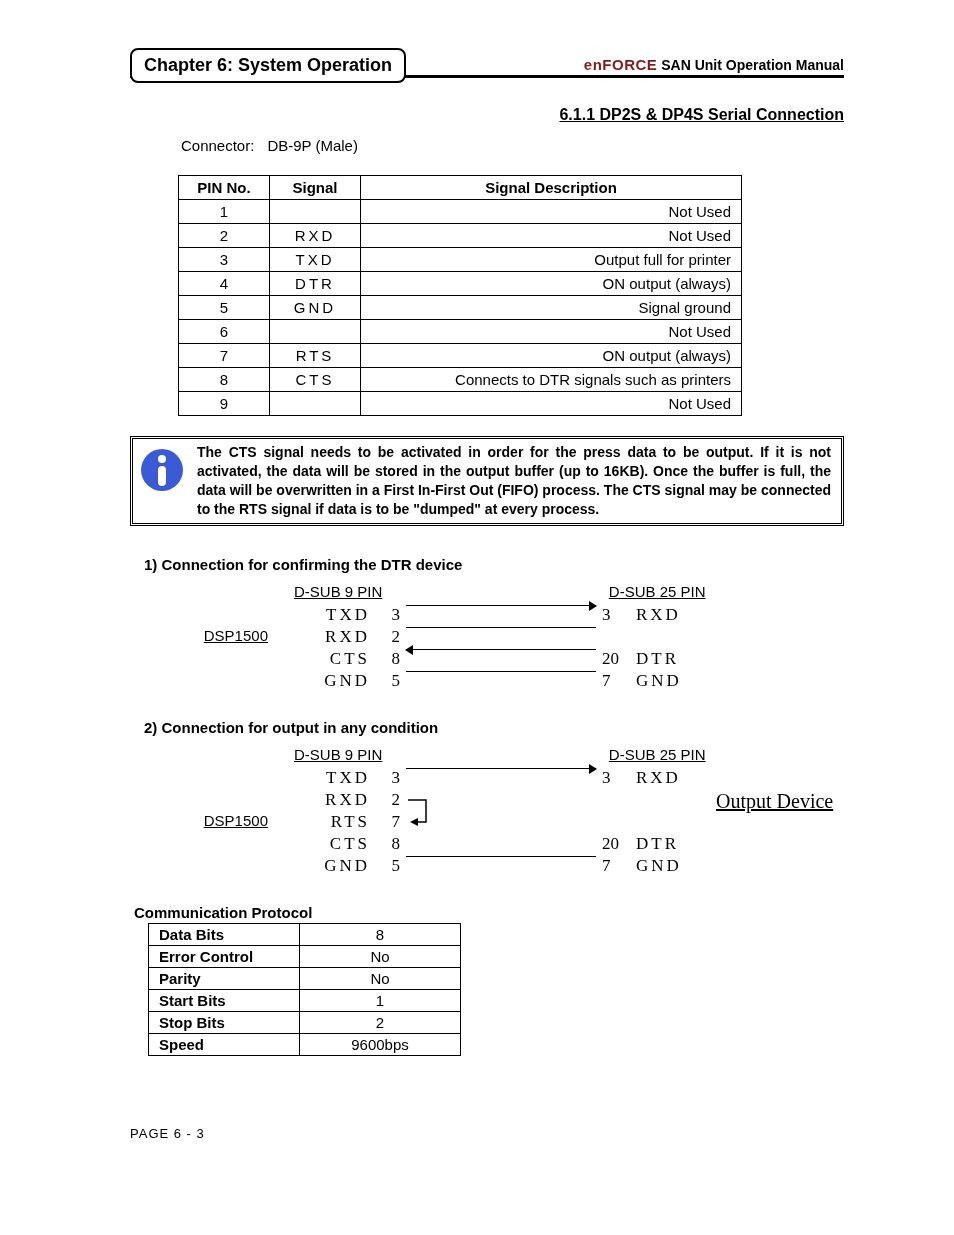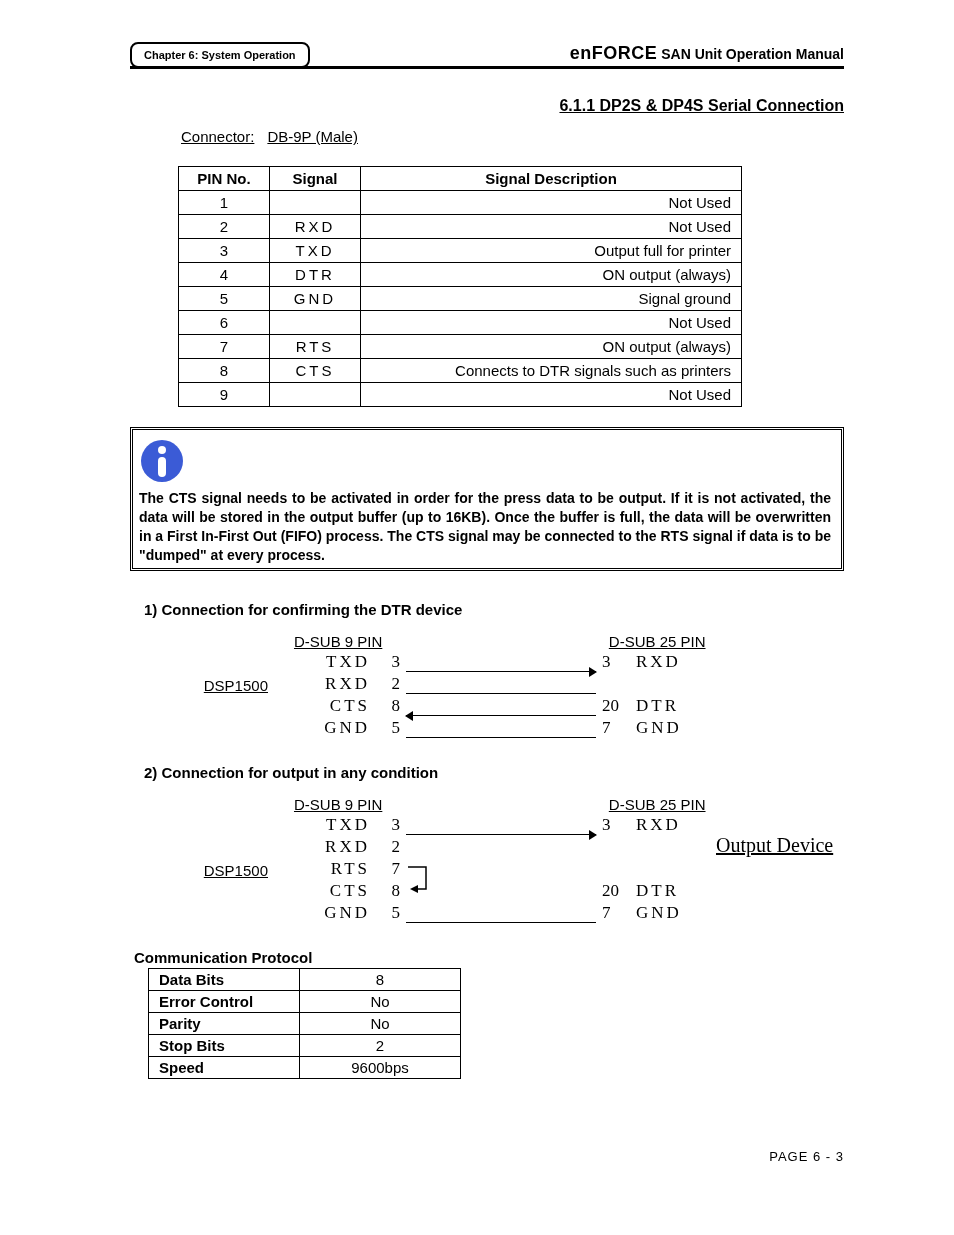--- a/index.html
+++ b/index.html
@@ -18,49 +18,48 @@
     align-items: flex-end;
     border-bottom: 3px solid #000;
     padding-bottom: 2px;
     margin-bottom: 28px;
   }
   .chapter-box {
     border: 2px solid #000;
     border-radius: 8px;
     padding: 5px 12px;
     font-weight: bold;
-    font-size: 11px;
+    font-size: 18px;
     margin-bottom: -2px;
     background: #fff;
     position: relative;
-    top: 2px;
+    top: 8px;
   }
   .manual-title {
     font-size: 14px;
     font-weight: bold;
   }
   .brand {
     font-family: "Arial Black", Arial, sans-serif;
-    color: #000000;
+    color: #7f1d1d;
     letter-spacing: 0.5px;
-    font-size: 18px;
+    font-size: 15px;
   }
   .section-title {
     font-weight: bold;
     font-size: 16px;
     text-decoration: underline;
     margin-bottom: 10px;
     margin-left: 38px;
     text-align: right;
   }
   .connector-lines {
     margin-left: 48px;
     margin-bottom: 18px;
     font-size: 15px;
-    text-decoration: underline;
   }
   .connector-lines td { padding-right: 10px; }
   table.pin-table {
     border-collapse: collapse;
     margin-left: 48px;
     margin-bottom: 20px;
     font-size: 15px;
     padding-left: 16px;
   }
   table.pin-table th, table.pin-table td {
@@ -74,39 +73,38 @@
   .note-box {
     border: 3px double #000;
     display: flex;
     align-items: flex-start;
     padding: 4px 10px 4px 6px;
     margin: 0 0 30px 0;
     font-weight: bold;
     font-size: 14px;
     line-height: 1.35;
     text-align: justify;
-    flex-direction: column;
   }
   .note-icon {
     flex: 0 0 auto;
     margin-right: 12px;
     margin-top: 4px;
   }
   .sub-heading {
     font-weight: bold;
     font-size: 15px;
     margin: 10px 0 10px 14px;
   }
   .wiring {
     margin-left: 50px;
     margin-bottom: 26px;
     font-family: "Times New Roman", serif;
     font-size: 17px;
   }
-  .wiring-row { display:flex; align-items:flex-end; height:22px; }
+  .wiring-row { display:flex; align-items:flex-start; height:22px; }
   .wiring .label-left { width:88px; text-align:right; text-decoration: underline; font-family: Arial; font-size:15px; }
   .wiring .gap { width:20px; }
   .wiring .colL { width:82px; text-align:right; letter-spacing:3px; }
   .wiring .numL { width:24px; text-align:right; padding-left:6px; }
   .wiring .line { flex:0 0 190px; border-top:1.5px solid #000; height:0; margin:0 6px; position:relative; }
   .wiring .noline { flex:0 0 190px; height:0; margin:0 6px; }
   .wiring .numR { width:28px; text-align:left; }
   .wiring .colR { width:70px; text-align:left; letter-spacing:3px; padding-left:6px; }
   .wiring .dev { width:120px; text-align:left; text-decoration: underline; font-family: Liberation Serif, serif; font-size:20px; padding-left:10px; }
   .wiring .arrow-r::after {
@@ -128,21 +126,21 @@
     margin-left: 18px;
     font-size: 15px;
     border-radius: 24px;
   }
   table.proto td, table.proto th {
     border: 1.5px solid #000;
     padding: 2px 10px;
   }
   table.proto .pl { font-weight: bold; width:130px; }
   table.proto .pv { width:140px; text-align:center; }
-  .page-footer { text-align:right; font-size:13px; margin-top:70px; letter-spacing:1px; }
+  .page-footer { text-align:left; font-size:13px; margin-top:70px; letter-spacing:1px; }
 </style>
 </head>
 <body>
 
 <div class="header-row">
   <div class="chapter-box">Chapter 6: System Operation</div>
   <div class="manual-title">
     <span class="brand">enFORCE</span><span> SAN  Unit  Operation  Manual</span>
   </div>
 </div>
@@ -354,20 +352,24 @@
       </tr>
       <tr>
         <td class="pl">Error Control</td>
         <td class="pv">No</td>
       </tr>
       <tr>
         <td class="pl">Parity</td>
         <td class="pv">No</td>
       </tr>
       <tr>
+        <td class="pl">Start Bits</td>
+        <td class="pv">1</td>
+      </tr>
+      <tr>
         <td class="pl">Stop Bits</td>
         <td class="pv">2</td>
       </tr>
       <tr>
         <td class="pl">Speed</td>
         <td class="pv">9600bps</td>
       </tr>
     </tbody>
 </table>
 

